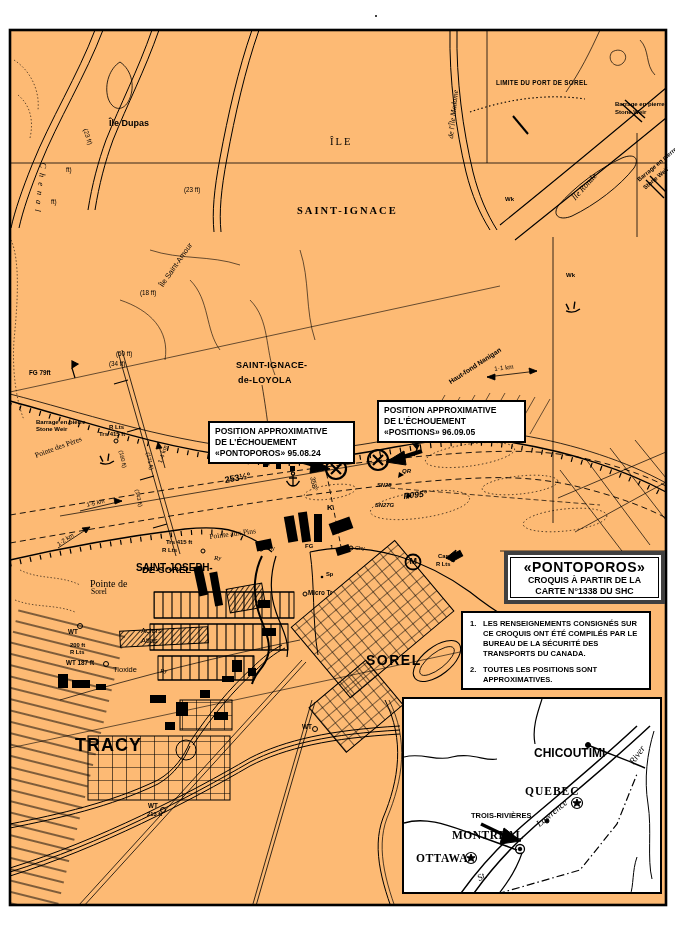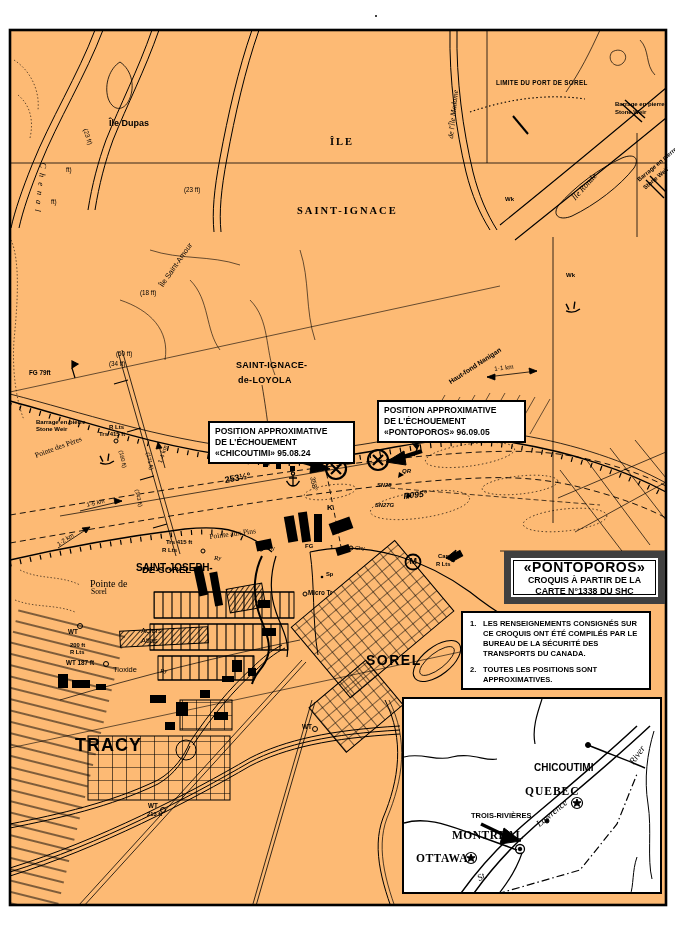--- a/index.html
+++ b/index.html
@@ -8,21 +8,21 @@
   svg{position:absolute;left:0;top:0;}
   .lb{position:absolute;color:#000;white-space:nowrap;line-height:1;transform-origin:left top;
       font-family:"Liberation Sans",sans-serif;}
   .b{font-weight:bold;}
   .i{font-style:italic;}
   .sf{font-family:"Liberation Serif",serif;}
   .box{position:absolute;background:#fff;border:2px solid #000;padding:3px 5px;
        font-weight:bold;font-size:8.5px;line-height:1.3;z-index:30;}
   .lbl{z-index:20;}
   #title-box{position:absolute;left:504px;top:551px;width:161px;height:53px;background:#fff;
-       border:7px solid #404040;z-index:30;box-sizing:border-box;padding:2px;}
+       border:4px solid #404040;z-index:30;box-sizing:border-box;padding:2px;}
   #title-inner{border:1.5px solid #000;width:100%;height:100%;box-sizing:border-box;
        display:flex;flex-direction:column;align-items:center;justify-content:center;text-align:center;}
   #title-vessel{font-weight:bold;font-size:14px;letter-spacing:.5px;}
   #title-sub{font-weight:bold;font-size:8.8px;line-height:1.25;}
   #notes-box{position:absolute;left:461px;top:611px;width:190px;height:79px;background:#fff;
        border:2.5px solid #000;z-index:30;box-sizing:border-box;padding:6px 7px 4px 7px;
        font-size:7.6px;font-weight:bold;line-height:1.32;}
   .note-row{display:flex;margin-bottom:6px;}
   .note-num{width:13px;flex:0 0 13px;}
   #inset{position:absolute;left:402px;top:697px;width:260px;height:197px;background:#fff;
@@ -311,21 +311,21 @@
     <rect x="0" y="0" width="675" height="30"></rect>
         <rect x="0" y="905" width="675" height="25"></rect>
     <rect x="0" y="0" width="10" height="930"></rect>
         <rect x="666" y="0" width="9" height="930"></rect>
   </g>
   <rect x="10" y="30" width="656" height="875" fill="none" stroke="#000" stroke-width="2.6"></rect>
   <circle cx="376" cy="16" r="1" fill="#000"></circle>
 </svg>
 
 <span class="lb lbl b" style="left:109px;top:119px;font-size:9px">Île Dupas</span>
-<span class="lb lbl sf" style="left:330px;top:137px;font-size:10.5px;letter-spacing:2px;font-weight:700">ÎLE</span>
+<span class="lb lbl sf" style="left:330px;top:137px;font-size:10.5px;letter-spacing:2px;font-weight:400">ÎLE</span>
 <span class="lb lbl sf" style="left:297px;top:206px;font-size:10.5px;letter-spacing:2px;font-weight:600">SAINT-IGNACE</span>
 <span class="lb lbl b" style="left:496px;top:80px;font-size:6.3px;letter-spacing:.3px">LIMITE DU PORT DE SOREL</span>
 <span class="lb lbl b" style="left:615px;top:101px;font-size:6px">Barrage en pierre</span>
 <span class="lb lbl b" style="left:615px;top:109px;font-size:6px">Stone Weir</span>
 <span class="lb lbl sf i" style="left:570px;top:196px;font-size:8.5px;transform:rotate(-48deg)">Île Ronde</span>
 <span class="lb lbl b" style="left:636px;top:178px;font-size:6px;transform:rotate(-40deg)">Barrage en pierre</span>
 <span class="lb lbl b" style="left:642px;top:186px;font-size:6px;transform:rotate(-40deg)">Stone Weir</span>
 <span class="lb lbl sf i" style="left:447px;top:138px;font-size:7.5px;transform:rotate(-84deg)">de l'Île Madame</span>
 <span class="lb lbl sf i" style="left:48px;top:163px;font-size:8.5px;letter-spacing:5px;transform:rotate(97deg)">Chenal</span>
 <span class="lb lbl b" style="left:505px;top:196px;font-size:6px">Wk</span>
@@ -388,26 +388,26 @@
 <span class="lb lbl" style="left:123px;top:450px;font-size:5.6px;transform:rotate(78deg)">(160 ft)</span>
 <span class="lb lbl" style="left:150px;top:452px;font-size:5.6px;transform:rotate(78deg)">(171 ft)</span>
 <span class="lb lbl" style="left:139px;top:489px;font-size:5.6px;transform:rotate(78deg)">(143 ft)</span>
 <span class="lb lbl sf" style="left:34px;top:452px;font-size:7.5px;transform:rotate(-20deg)">Pointe des Pères</span>
 <span class="lb lbl b" style="left:36px;top:419px;font-size:6px">Barrage en pierre</span>
 <span class="lb lbl b" style="left:36px;top:426px;font-size:6px">Stone Weir</span>
 
 <div class="box" style="left:208px;top:421px;width:133px">
   <div>POSITION APPROXIMATIVE</div>
   <div>DE L'ÉCHOUEMENT</div>
-  <div>«CHICOUTIMI» 95.08.24</div>
+  <div>«PONTOPOROS» 95.08.24</div>
 </div>
 <div class="box" style="left:377px;top:400px;width:135px">
   <div>POSITION APPROXIMATIVE</div>
   <div>DE L'ÉCHOUEMENT</div>
-  <div>«PONTOPOROS» 96.09.05</div>
+  <div>«POSITIONS» 96.09.05</div>
 </div>
 
 <div id="title-box">
   <div id="title-inner">
     <div id="title-vessel">«PONTOPOROS»</div>
     <div id="title-sub">CROQUIS À PARTIR DE LA</div>
     <div id="title-sub">CARTE N°1338 DU SHC</div>
   </div>
 </div>
 
@@ -450,21 +450,21 @@
       <g transform="translate(116,150)">
         <circle r="4.5" fill="none" stroke-width="1.3"></circle>
             <circle r="1.8"></circle>
       </g>
       <g>
         <line x1="77" y1="125" x2="102" y2="137" stroke-width="3.5"></line>
         <polygon points="100,129 117,142 96,145"></polygon>
       </g>
     </g>
   </svg>
-  <span class="lb b" style="left:130px;top:64px;font-size:10px">CHICOUTIMI</span>
+  <span class="lb b" style="left:130px;top:48px;font-size:12px">CHICOUTIMI</span>
   <span class="lb b sf" style="left:121px;top:87px;font-size:11.5px;letter-spacing:1px">QUEBEC</span>
   <span class="lb b" style="left:67px;top:113px;font-size:7.5px">TROIS-RIVIÈRES</span>
   <span class="lb b sf" style="left:48px;top:131px;font-size:11.5px;letter-spacing:.5px">MONTREAL</span>
   <span class="lb b sf" style="left:12px;top:154px;font-size:11.5px;letter-spacing:.5px">OTTAWA</span>
   <span class="lb i sf" style="left:72px;top:176px;font-size:9.5px;transform:rotate(-28deg)">St.</span>
   <span class="lb i sf" style="left:131px;top:123px;font-size:9.5px;transform:rotate(-40deg)">Lawrence</span>
   <span class="lb i sf" style="left:224px;top:62px;font-size:9.5px;transform:rotate(-55deg)">River</span>
 </div>
 
 </div>

